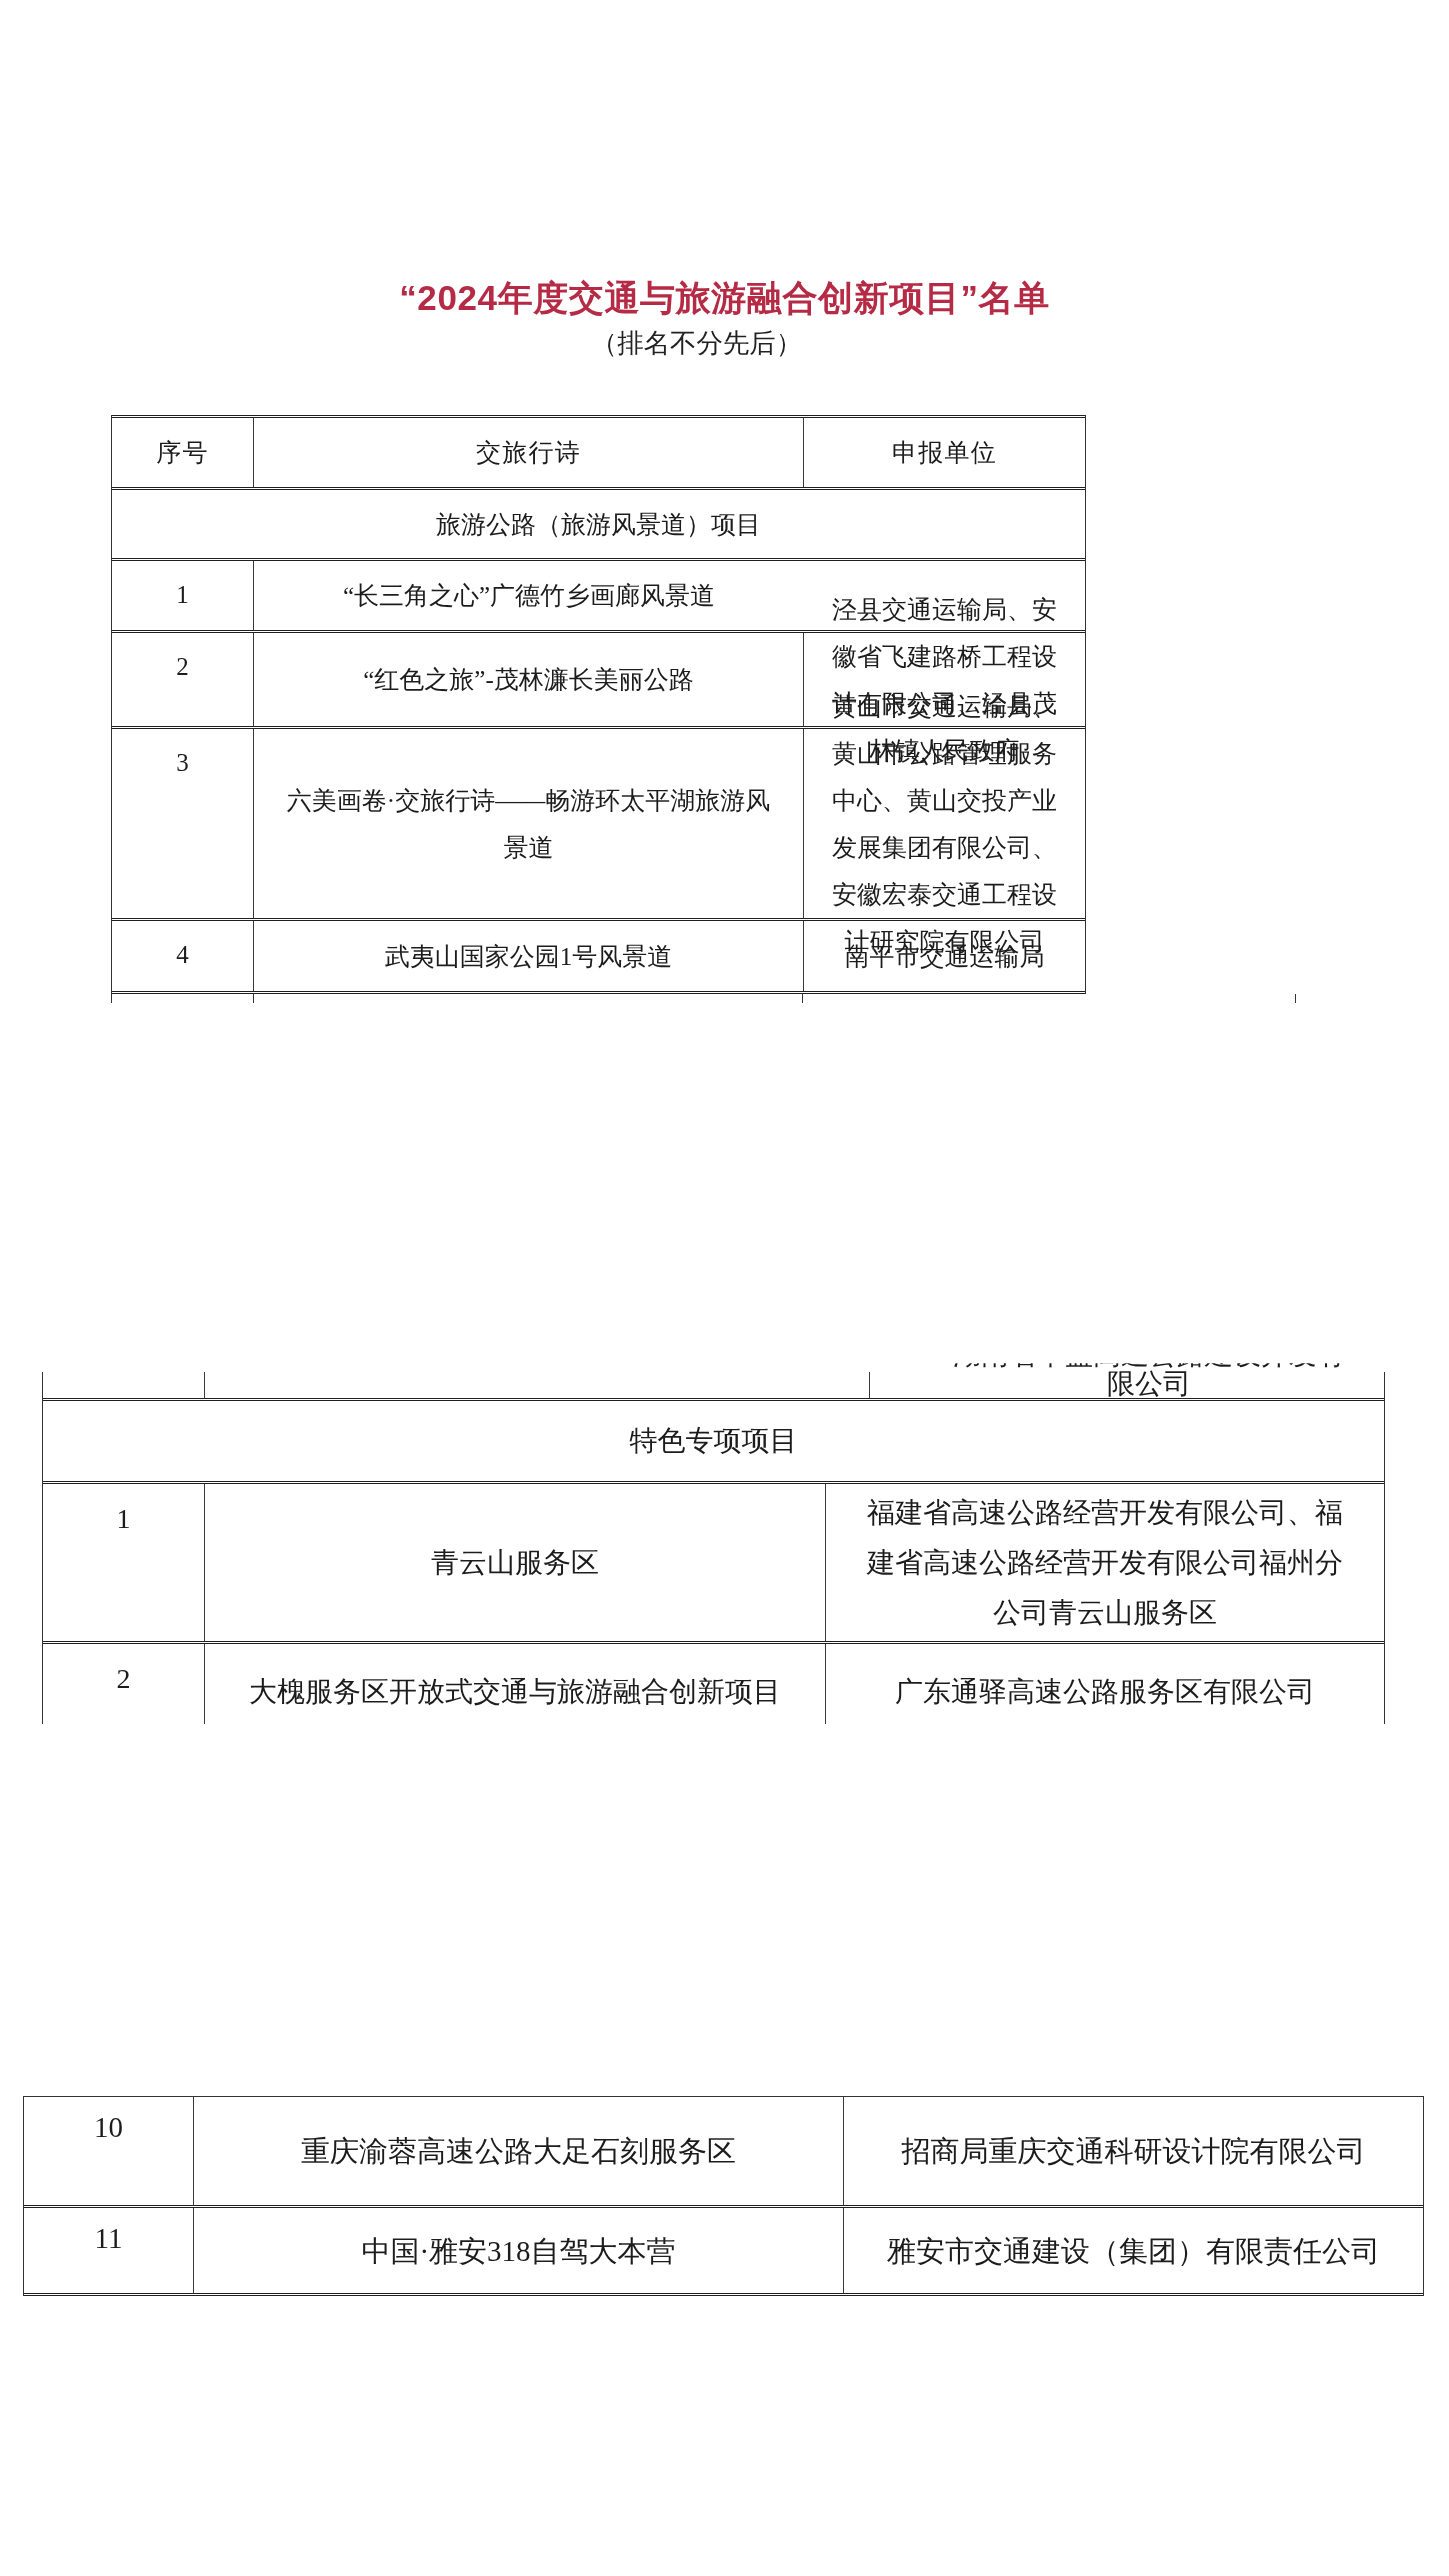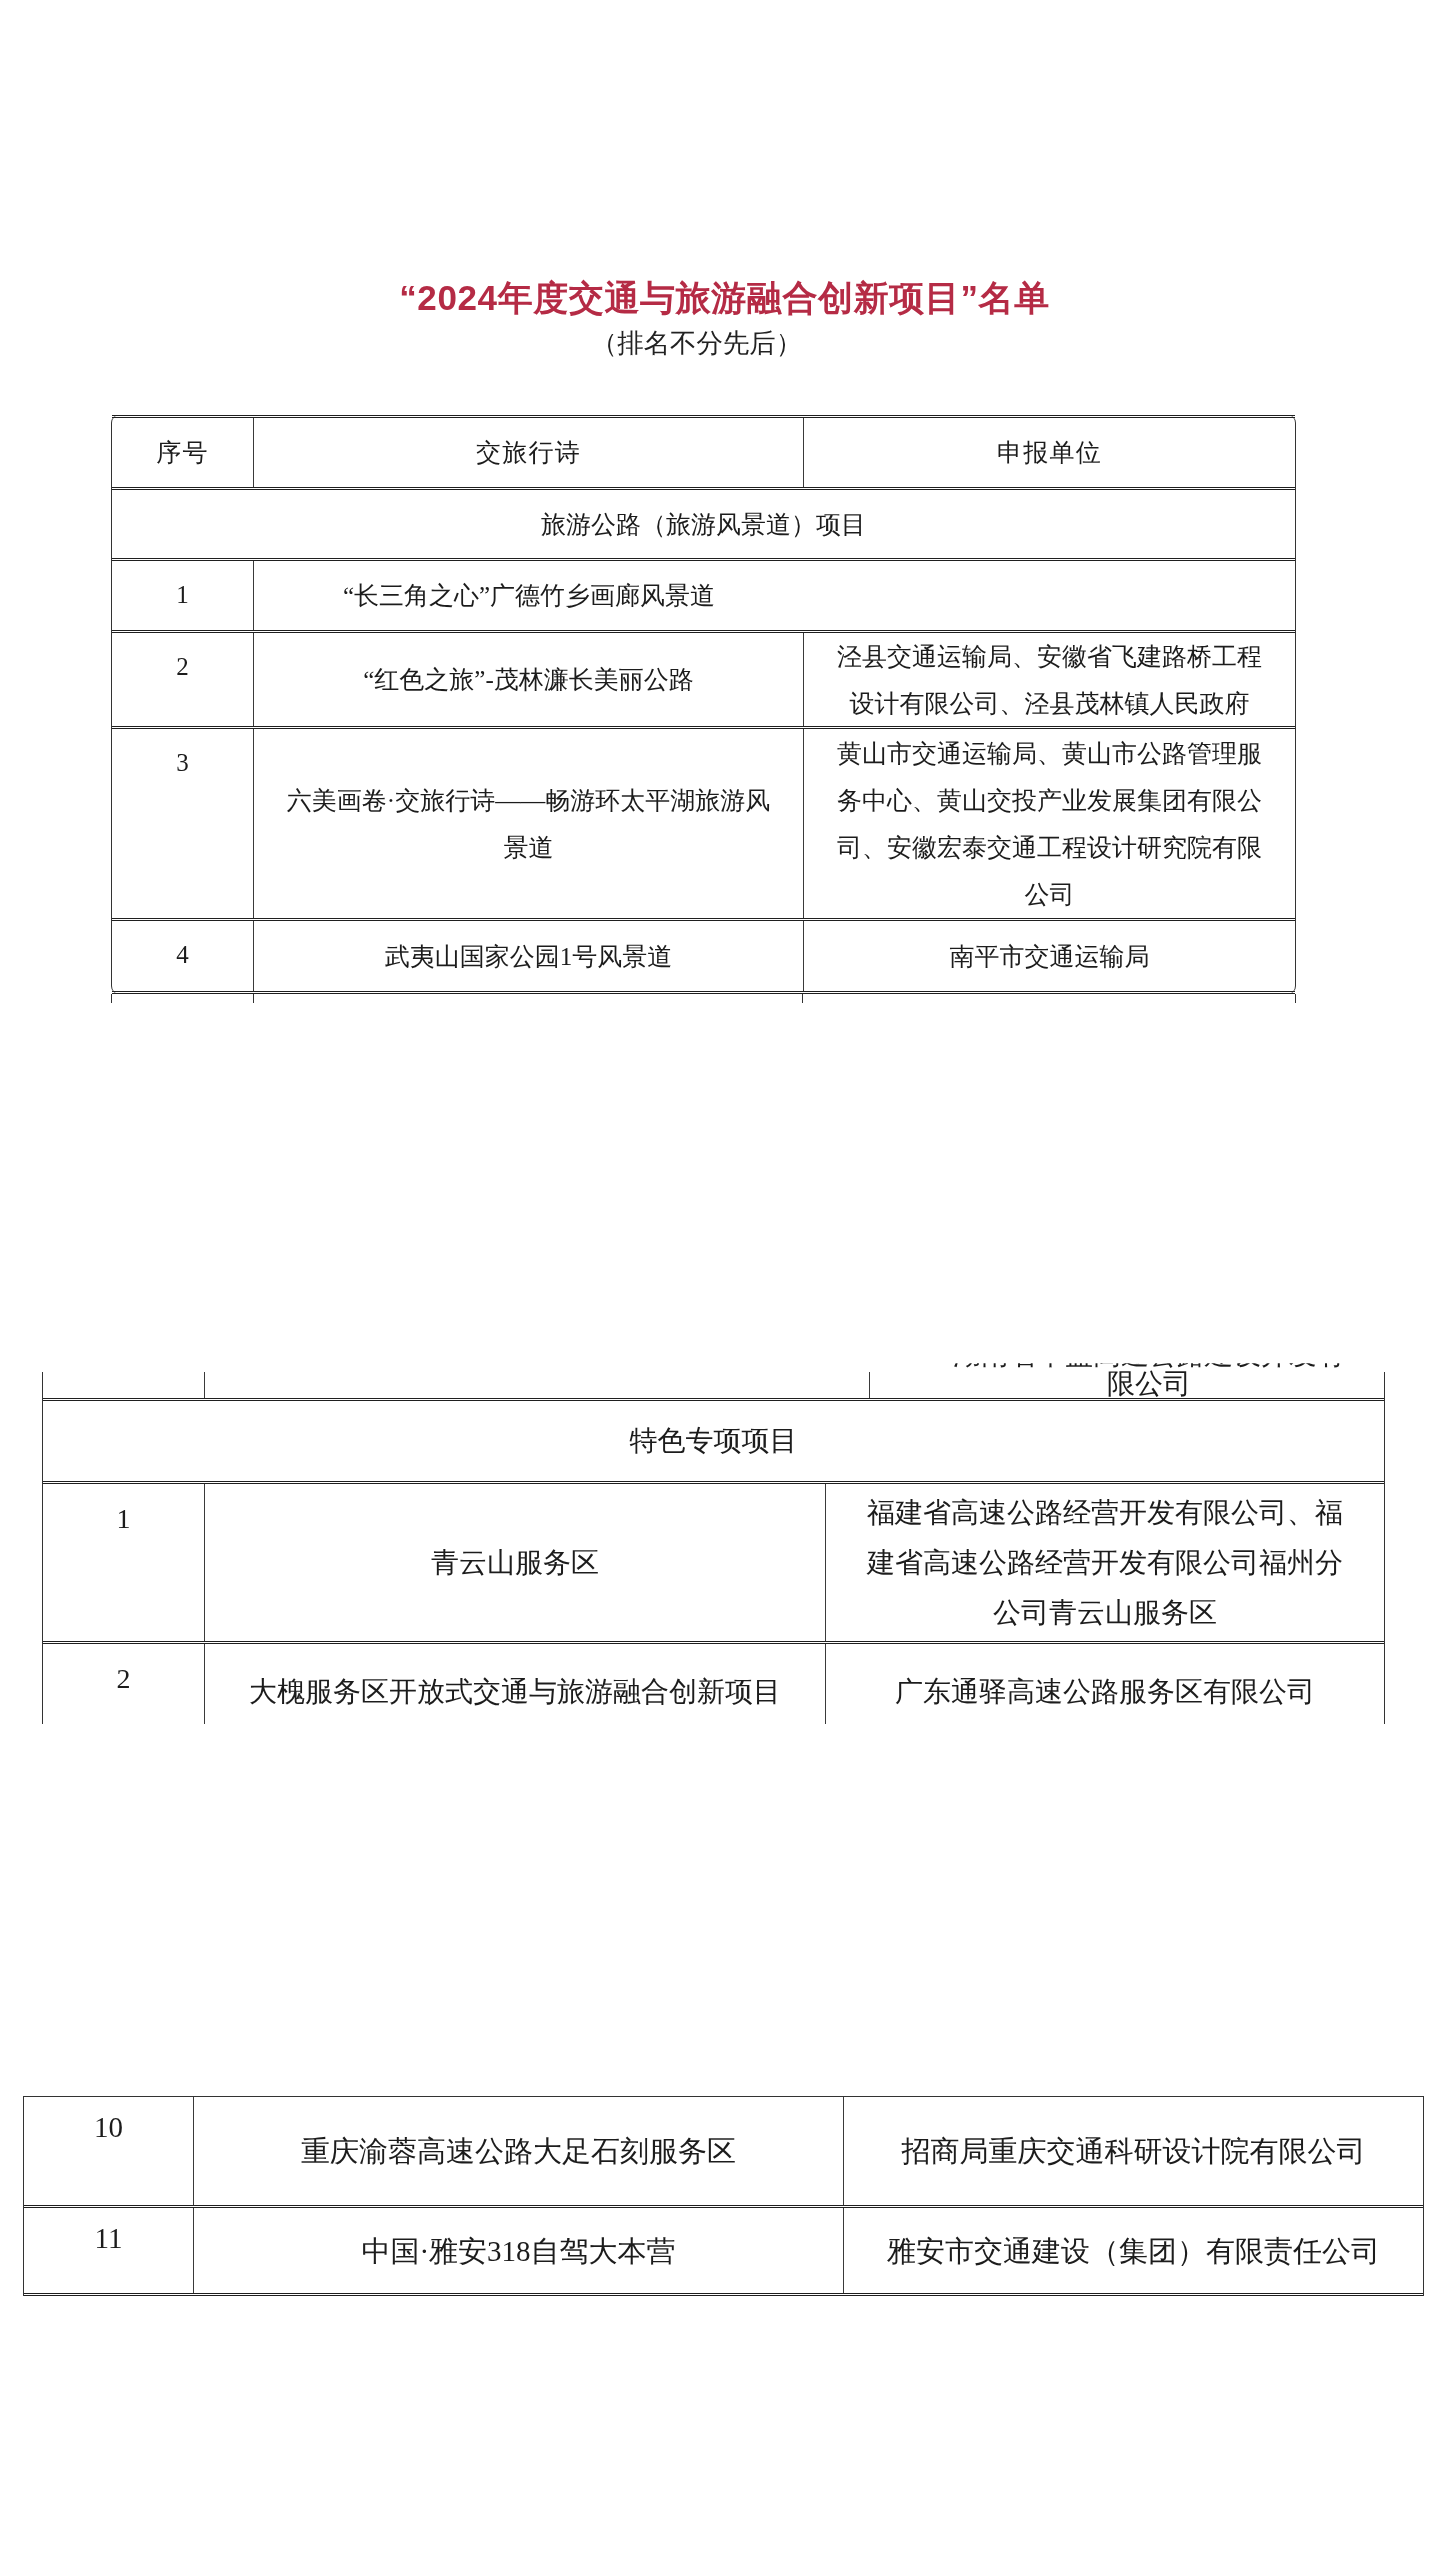--- a/index.html
+++ b/index.html
@@ -50,21 +50,21 @@
   
   .stub{position:absolute;left:111px;top:994px;width:1185px;height:9.4px;}
   .stub .vl{position:absolute;top:0;width:1.3px;height:9.4px;background:#333;}
 </style>
 </head>
 <body>
 
 <div class="title" style="color: rgb(181, 43, 69); margin-top: 12px;">“2024年度交通与旅游融合创新项目”名单</div>
 <div class="subtitle">（排名不分先后）</div>
 
-<div class="frag fragA" style="left:111px;top:415px;width:1185px;border-radius:8px;">
+<div class="frag fragA" style="left:111px;top:415px;width:975px;">
 
   <div class="row" style="height:72px">
     <div class="cell c1 head">序号</div>
     <div class="cell c2 head">交旅行诗</div>
     <div class="cell c3 head">申报单位</div>
   </div>
 
   <div class="row section" style="height:71px">
     <div class="cell full">旅游公路（旅游风景道）项目</div>
   </div>

